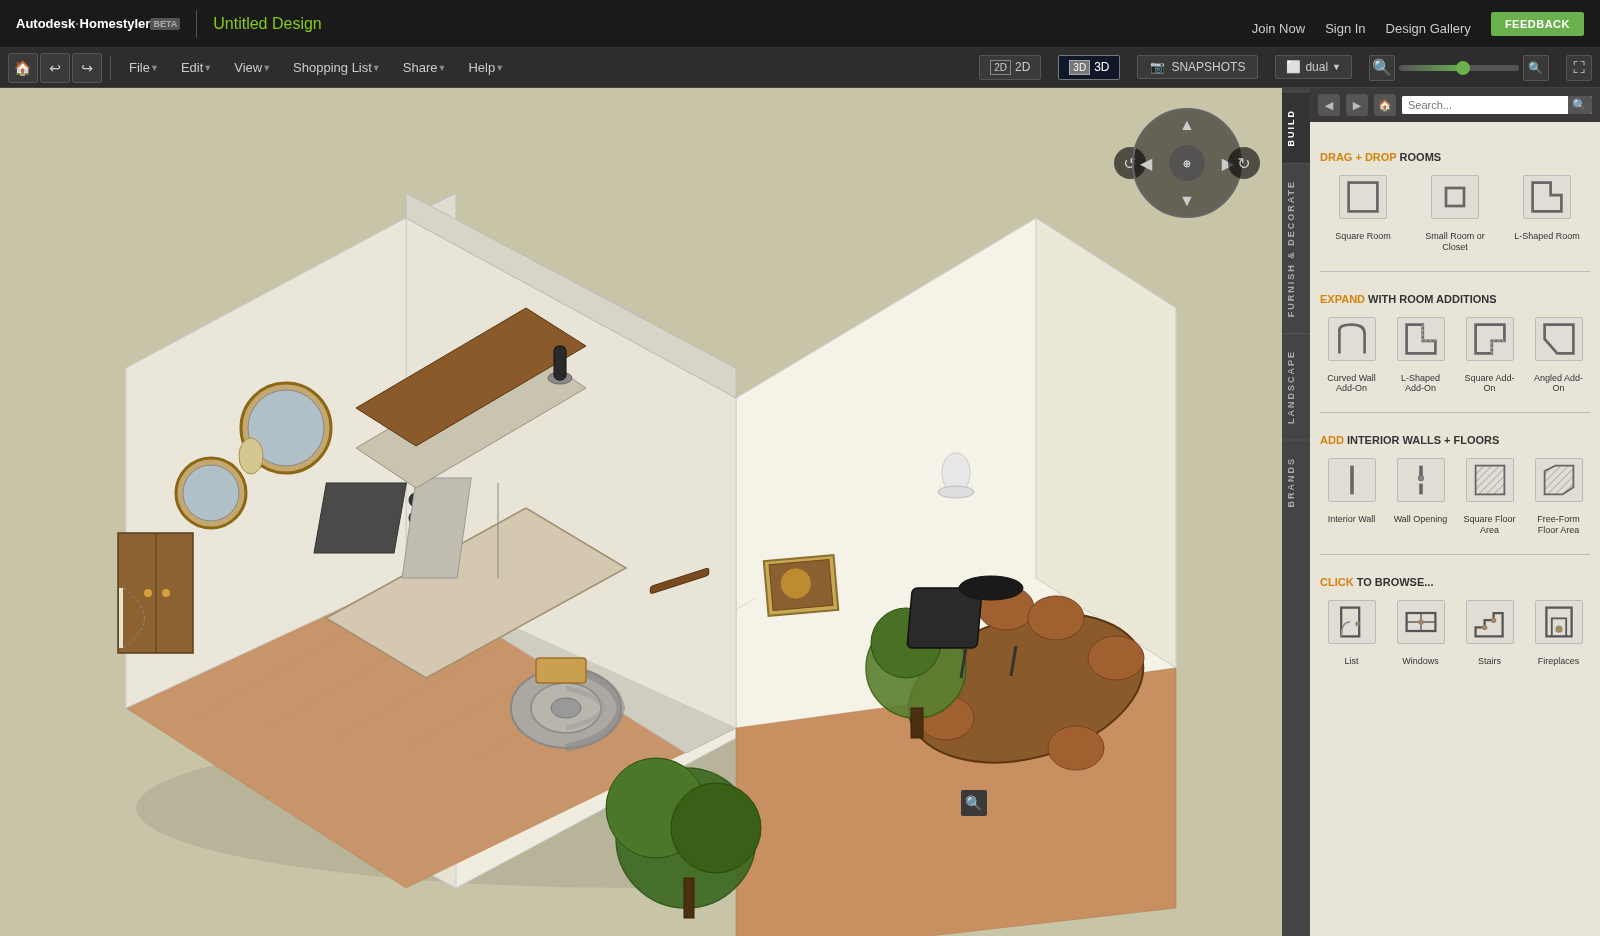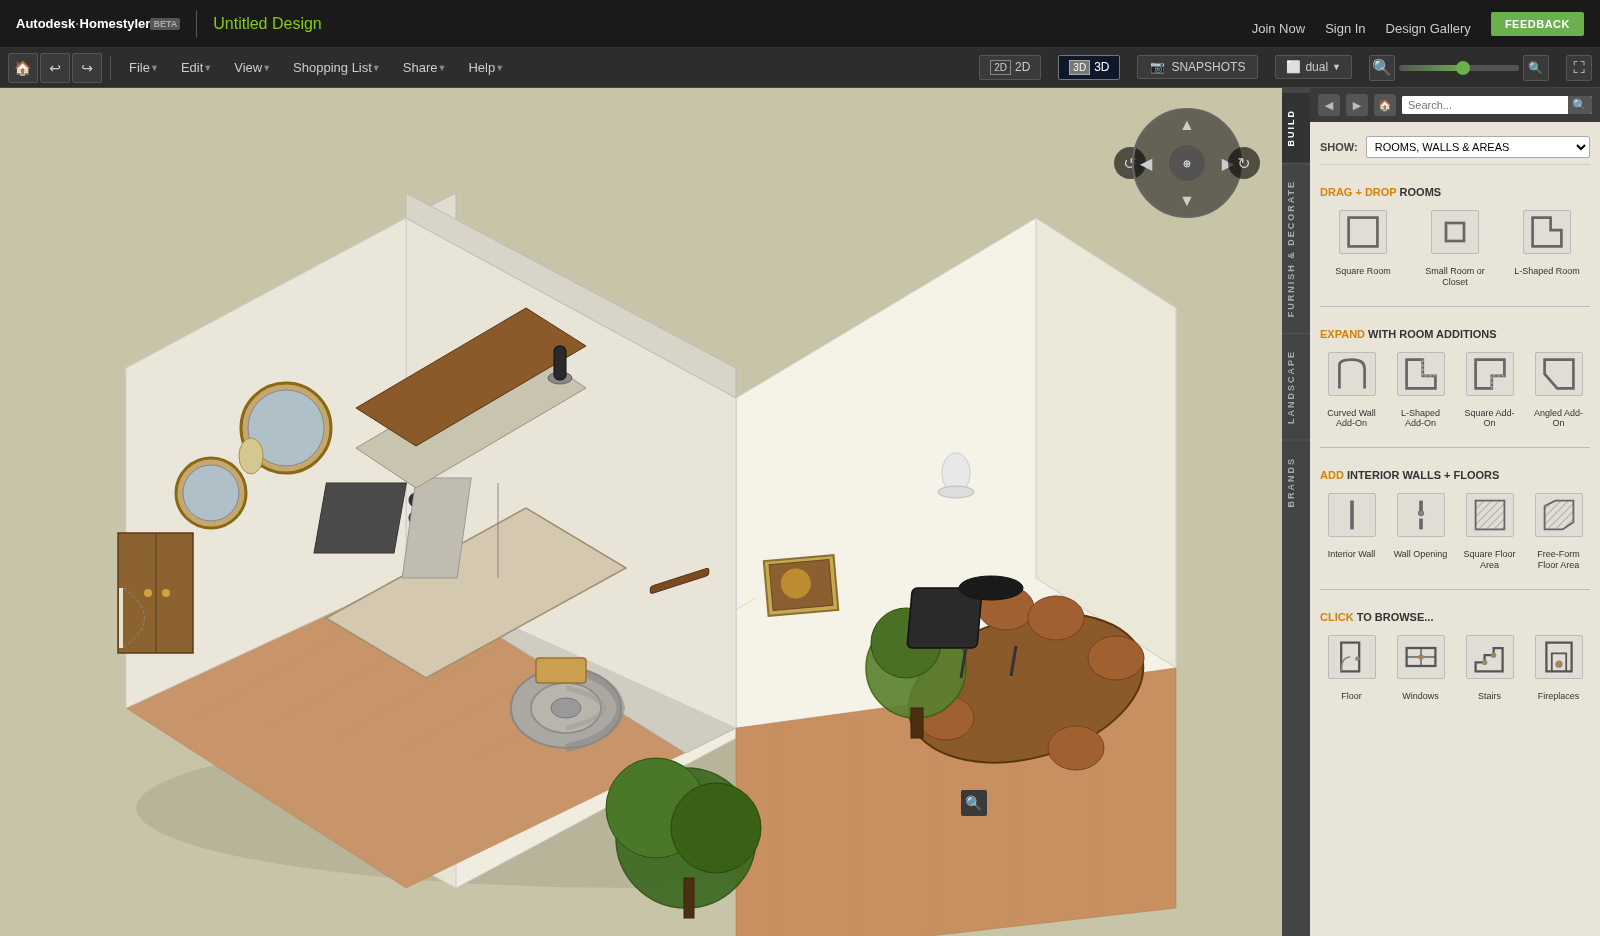--- a/index.html
+++ b/index.html
@@ -619,28 +619,20 @@
         <div class="panel-nav-btn">▶</div>
         <div class="panel-nav-btn">🏠</div>
         <div class="panel-search-box">
           <input type="text" placeholder="Search..." style="">
           <button class="panel-search-btn">🔍</button>
         </div>
       </div>
 
       <div class="panel-body">
 
-        <div class="show-bar">
-          <span class="show-label">SHOW:</span>
-          <select class="show-select">
-            <option>ROOMS, WALLS &amp; AREAS</option>
-            <option>ALL</option>
-            <option>WALLS ONLY</option>
-          </select>
-        </div>
 
         <div class="sec-head">
           <span class="orange">DRAG + DROP</span> ROOMS
         </div>
         <div class="grid-3">
           <div class="grid-item">
             <div class="gi-box">
               <svg class="room-shape" viewBox="0 0 40 40">
                 <rect x="4" y="4" width="32" height="32" fill="none" stroke="#666" stroke-width="3"></rect>
               </svg>
@@ -767,21 +759,21 @@
         <div class="grid-4">
           <div class="grid-item">
             <div class="gi-box">
               <svg class="room-shape" viewBox="0 0 40 40">
                 <rect x="8" y="4" width="20" height="32" fill="none" stroke="#555" stroke-width="2.5"></rect>
                 <path d="M8,36 Q8,20 18,20" fill="none" stroke="#888" stroke-width="1.5"></path>
                 <circle cx="26" cy="22" r="2.5" fill="#888"></circle>
                 <circle cx="26" cy="22" r="1" fill="#d4820a"></circle>
               </svg>
             </div>
-            <span class="gi-label">Floor</span>
+            <span class="gi-label">List</span>
           </div>
           <div class="grid-item">
             <div class="gi-box">
               <svg class="room-shape" viewBox="0 0 40 40">
                 <rect x="4" y="10" width="32" height="20" fill="none" stroke="#555" stroke-width="2.5"></rect>
                 <line x1="20" y1="10" x2="20" y2="30" stroke="#555" stroke-width="1.5"></line>
                 <line x1="4" y1="20" x2="36" y2="20" stroke="#555" stroke-width="1.5"></line>
                 <circle cx="20" cy="20" r="3" fill="#888"></circle>
                 <circle cx="20" cy="20" r="1.5" fill="#d4820a"></circle>
               </svg>

